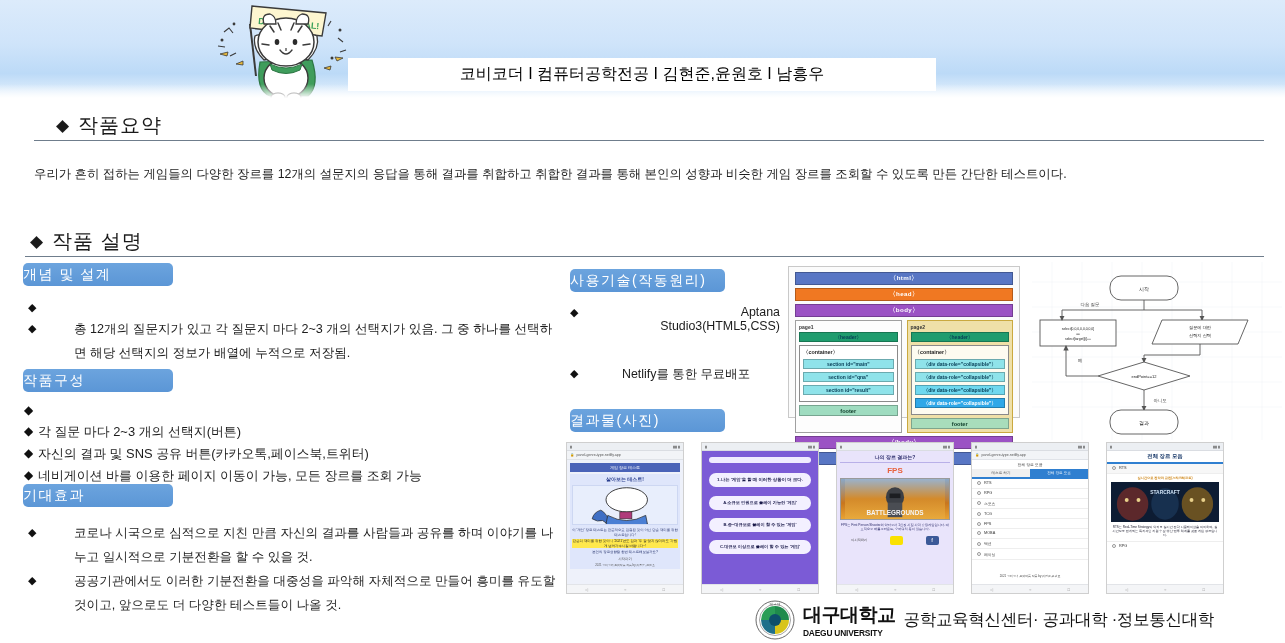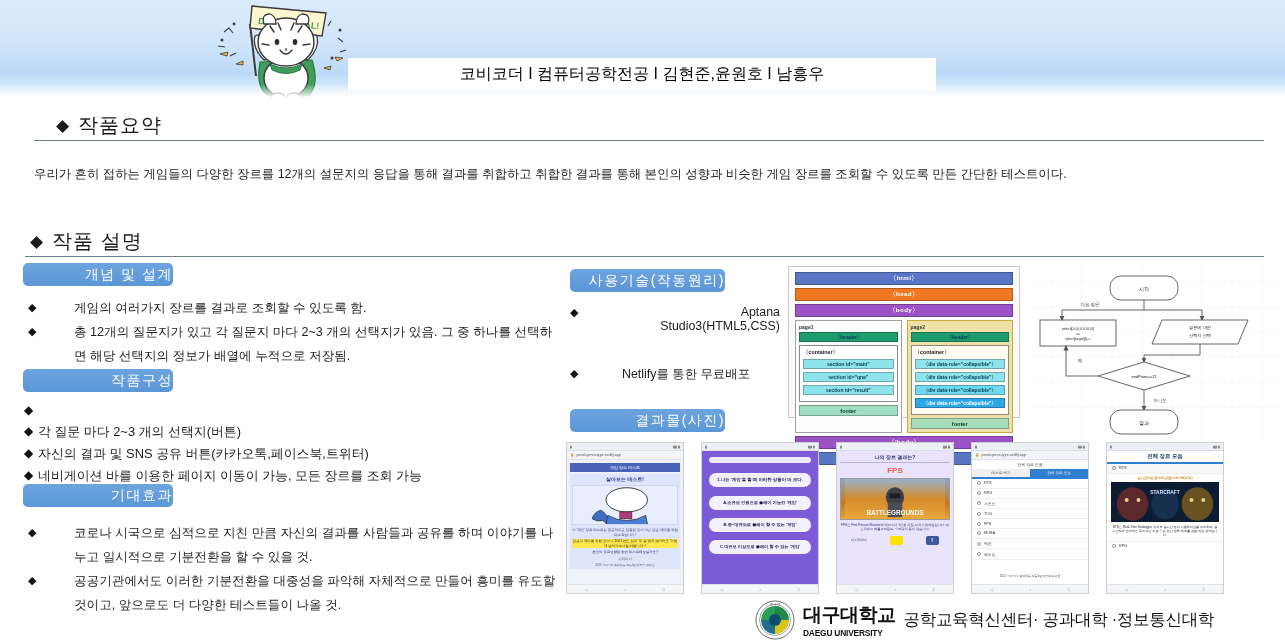--- a/index.html
+++ b/index.html
@@ -55,21 +55,21 @@
     position: absolute; left: 34px; top: 155px; width: 1230px;
     font-size: 12.4px; color: #1c1c1c; line-height: 1.55; margin-top: 10px;
   }
 
   
   .badge {
     position: absolute;
     background: linear-gradient(180deg,#6ca4de 0%,#5b96d6 100%);
     border-radius: 5px;
     color: #ffffff; font-size: 14px;
-    display:flex; align-items:center; justify-content:flex-end;
+    display:flex; align-items:center; justify-content:flex-start;
     letter-spacing: 1.5px;
   }
 
   
   .blist { position: absolute; }
   .brow { display: flex; align-items: flex-start; }
   .brow .bul { color: #111; flex: 0 0 auto; }
   .brow .btxt { color: #1c1c1c; }
 
   
@@ -237,21 +237,20 @@
 </div>
 <div class="rule" style="left:25px; top:256px; width:1239px;"></div>
 
 <div class="badge" style="left:23px; top:263px; width:150px; height:23px;">
   <span>개념 및 설계</span>
 </div>
 
 <div class="blist wide" style="left:28px; top:297px; width:525px;">
   <div class="brow">
     <span class="bul">◆</span>
-    <span class="btxt">게임의 여러가지 장르를 결과로 조회할 수 있도록 함.</span>
   </div>
   <div class="brow">
     <span class="bul">◆</span>
     <span class="btxt">총 12개의 질문지가 있고 각 질문지 마다 2~3 개의 선택지가 있음. 그 중 하나를 선택하면 해당 선택지의 정보가 배열에 누적으로 저장됨.</span>
   </div>
 </div>
 
 <div class="badge" style="left:23px; top:369px; width:150px; height:23px;">
   <span>작품구성</span>
 </div>

